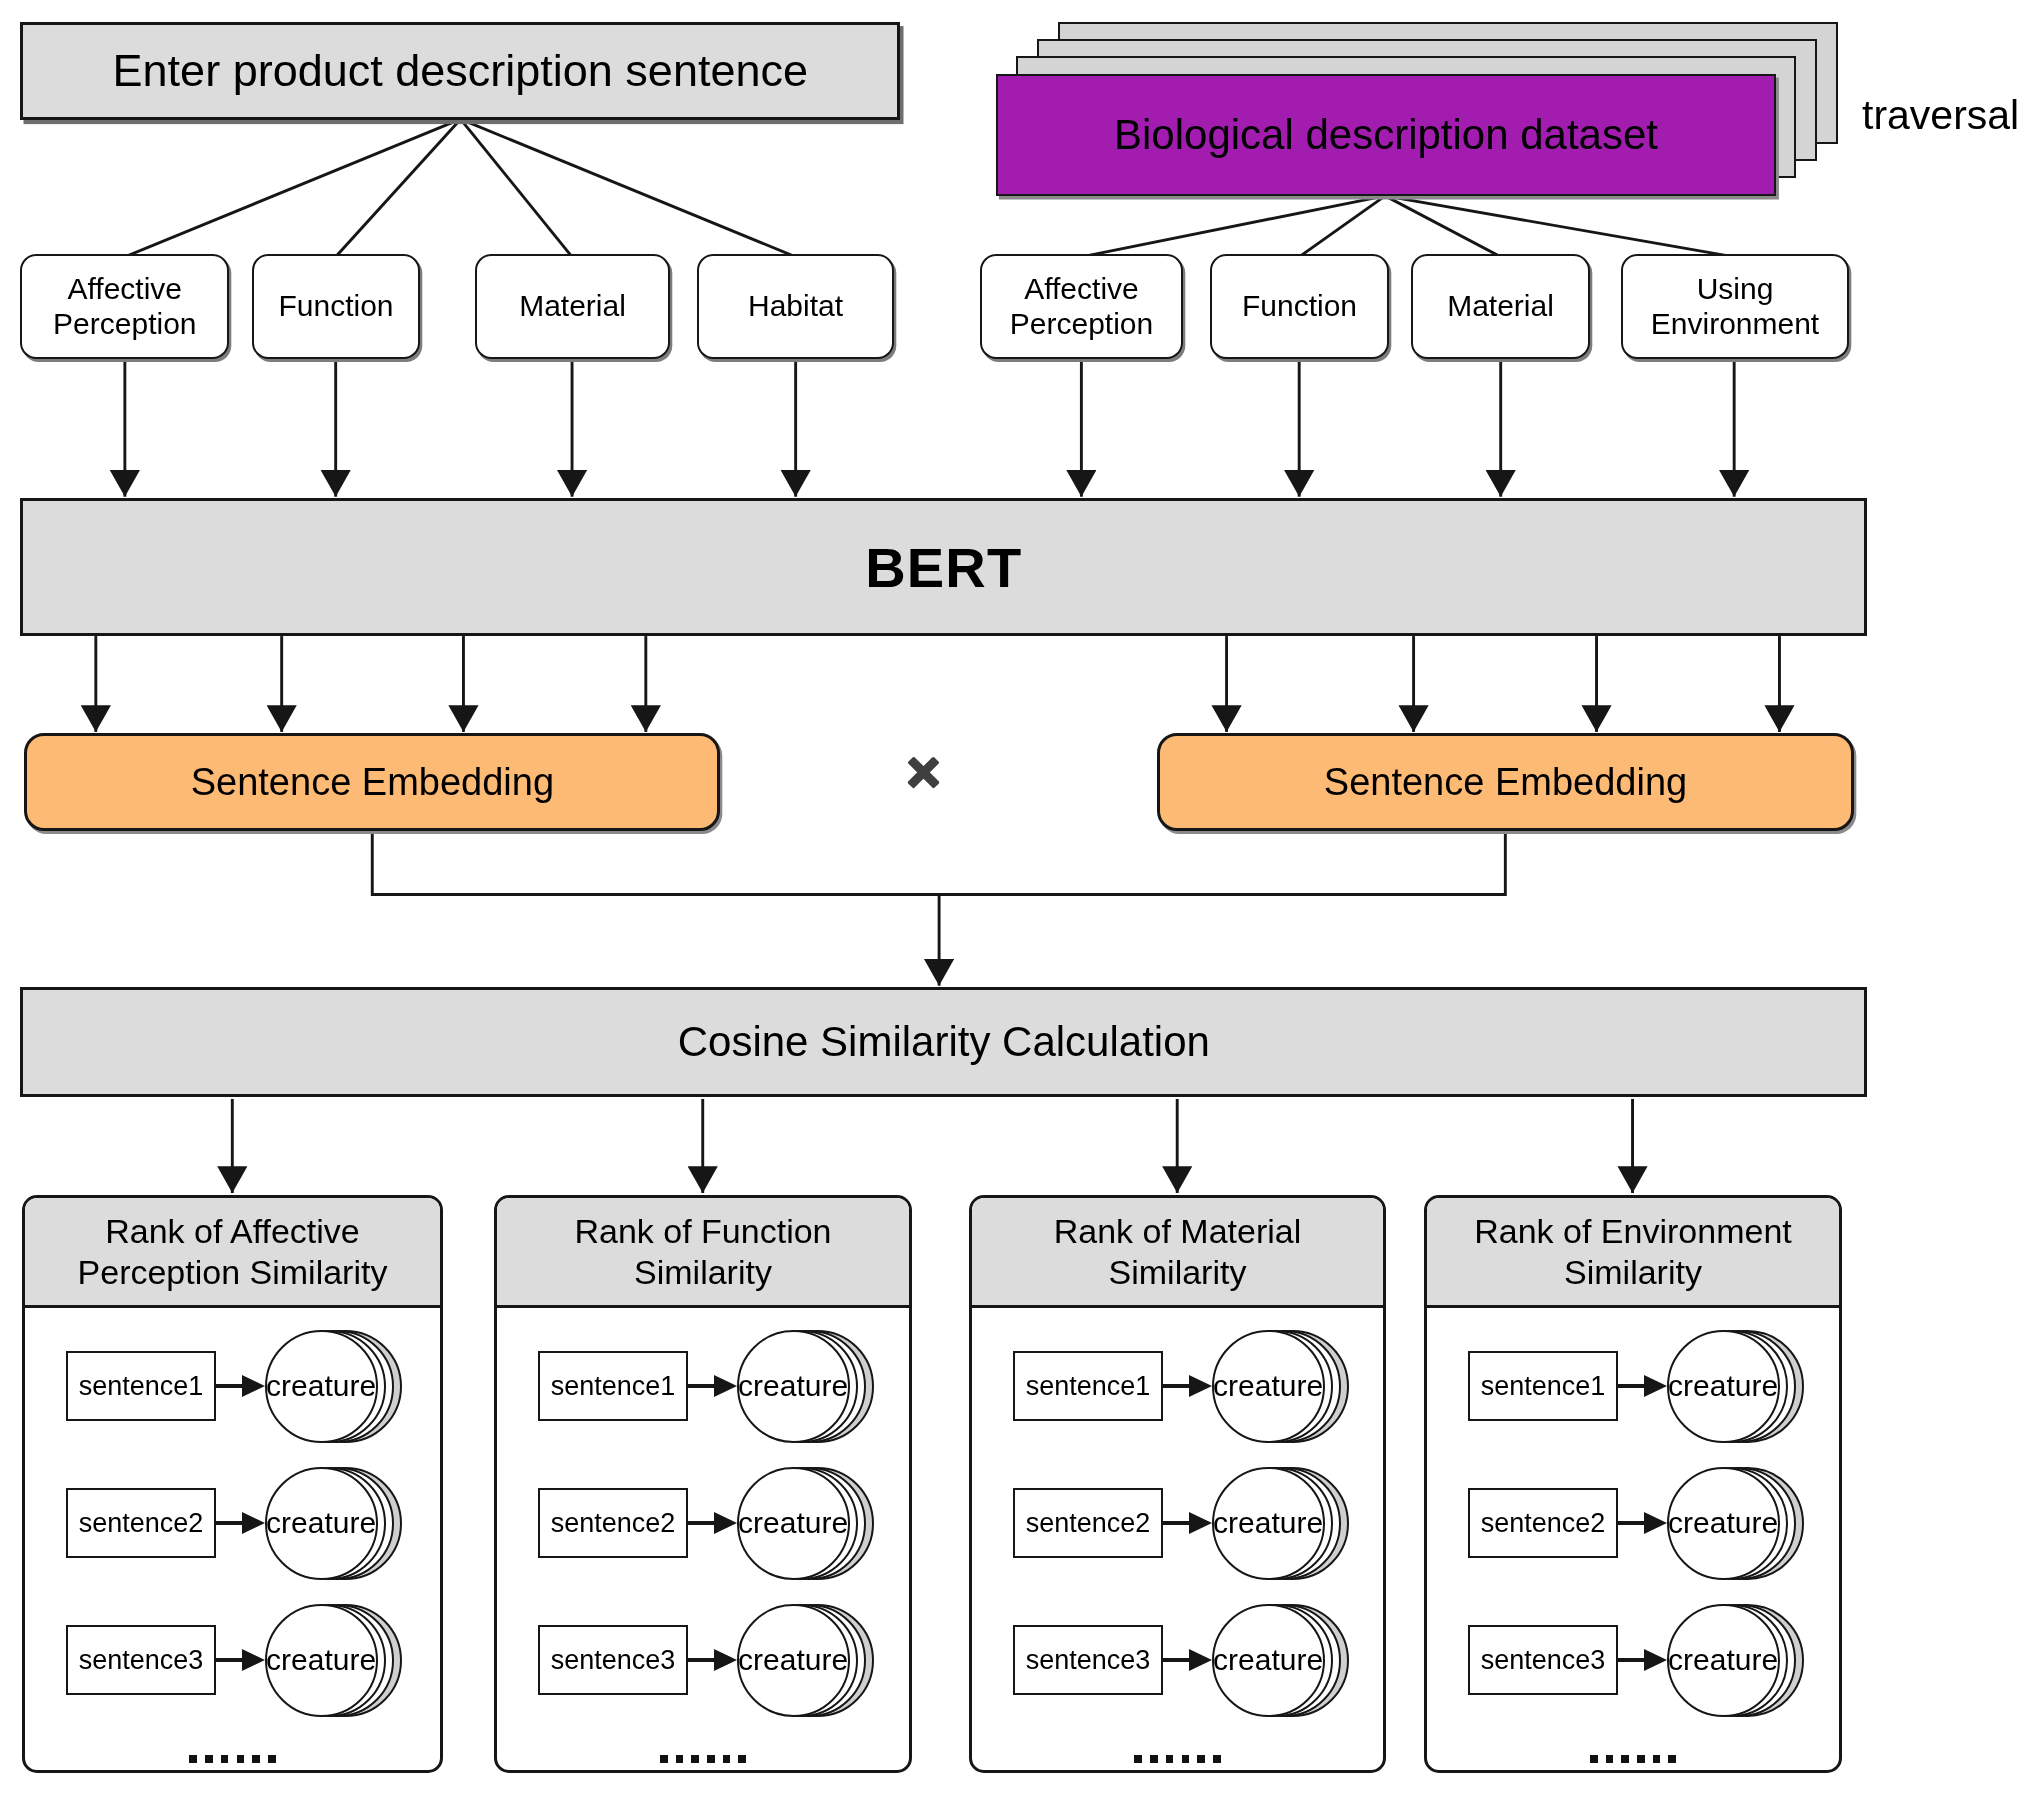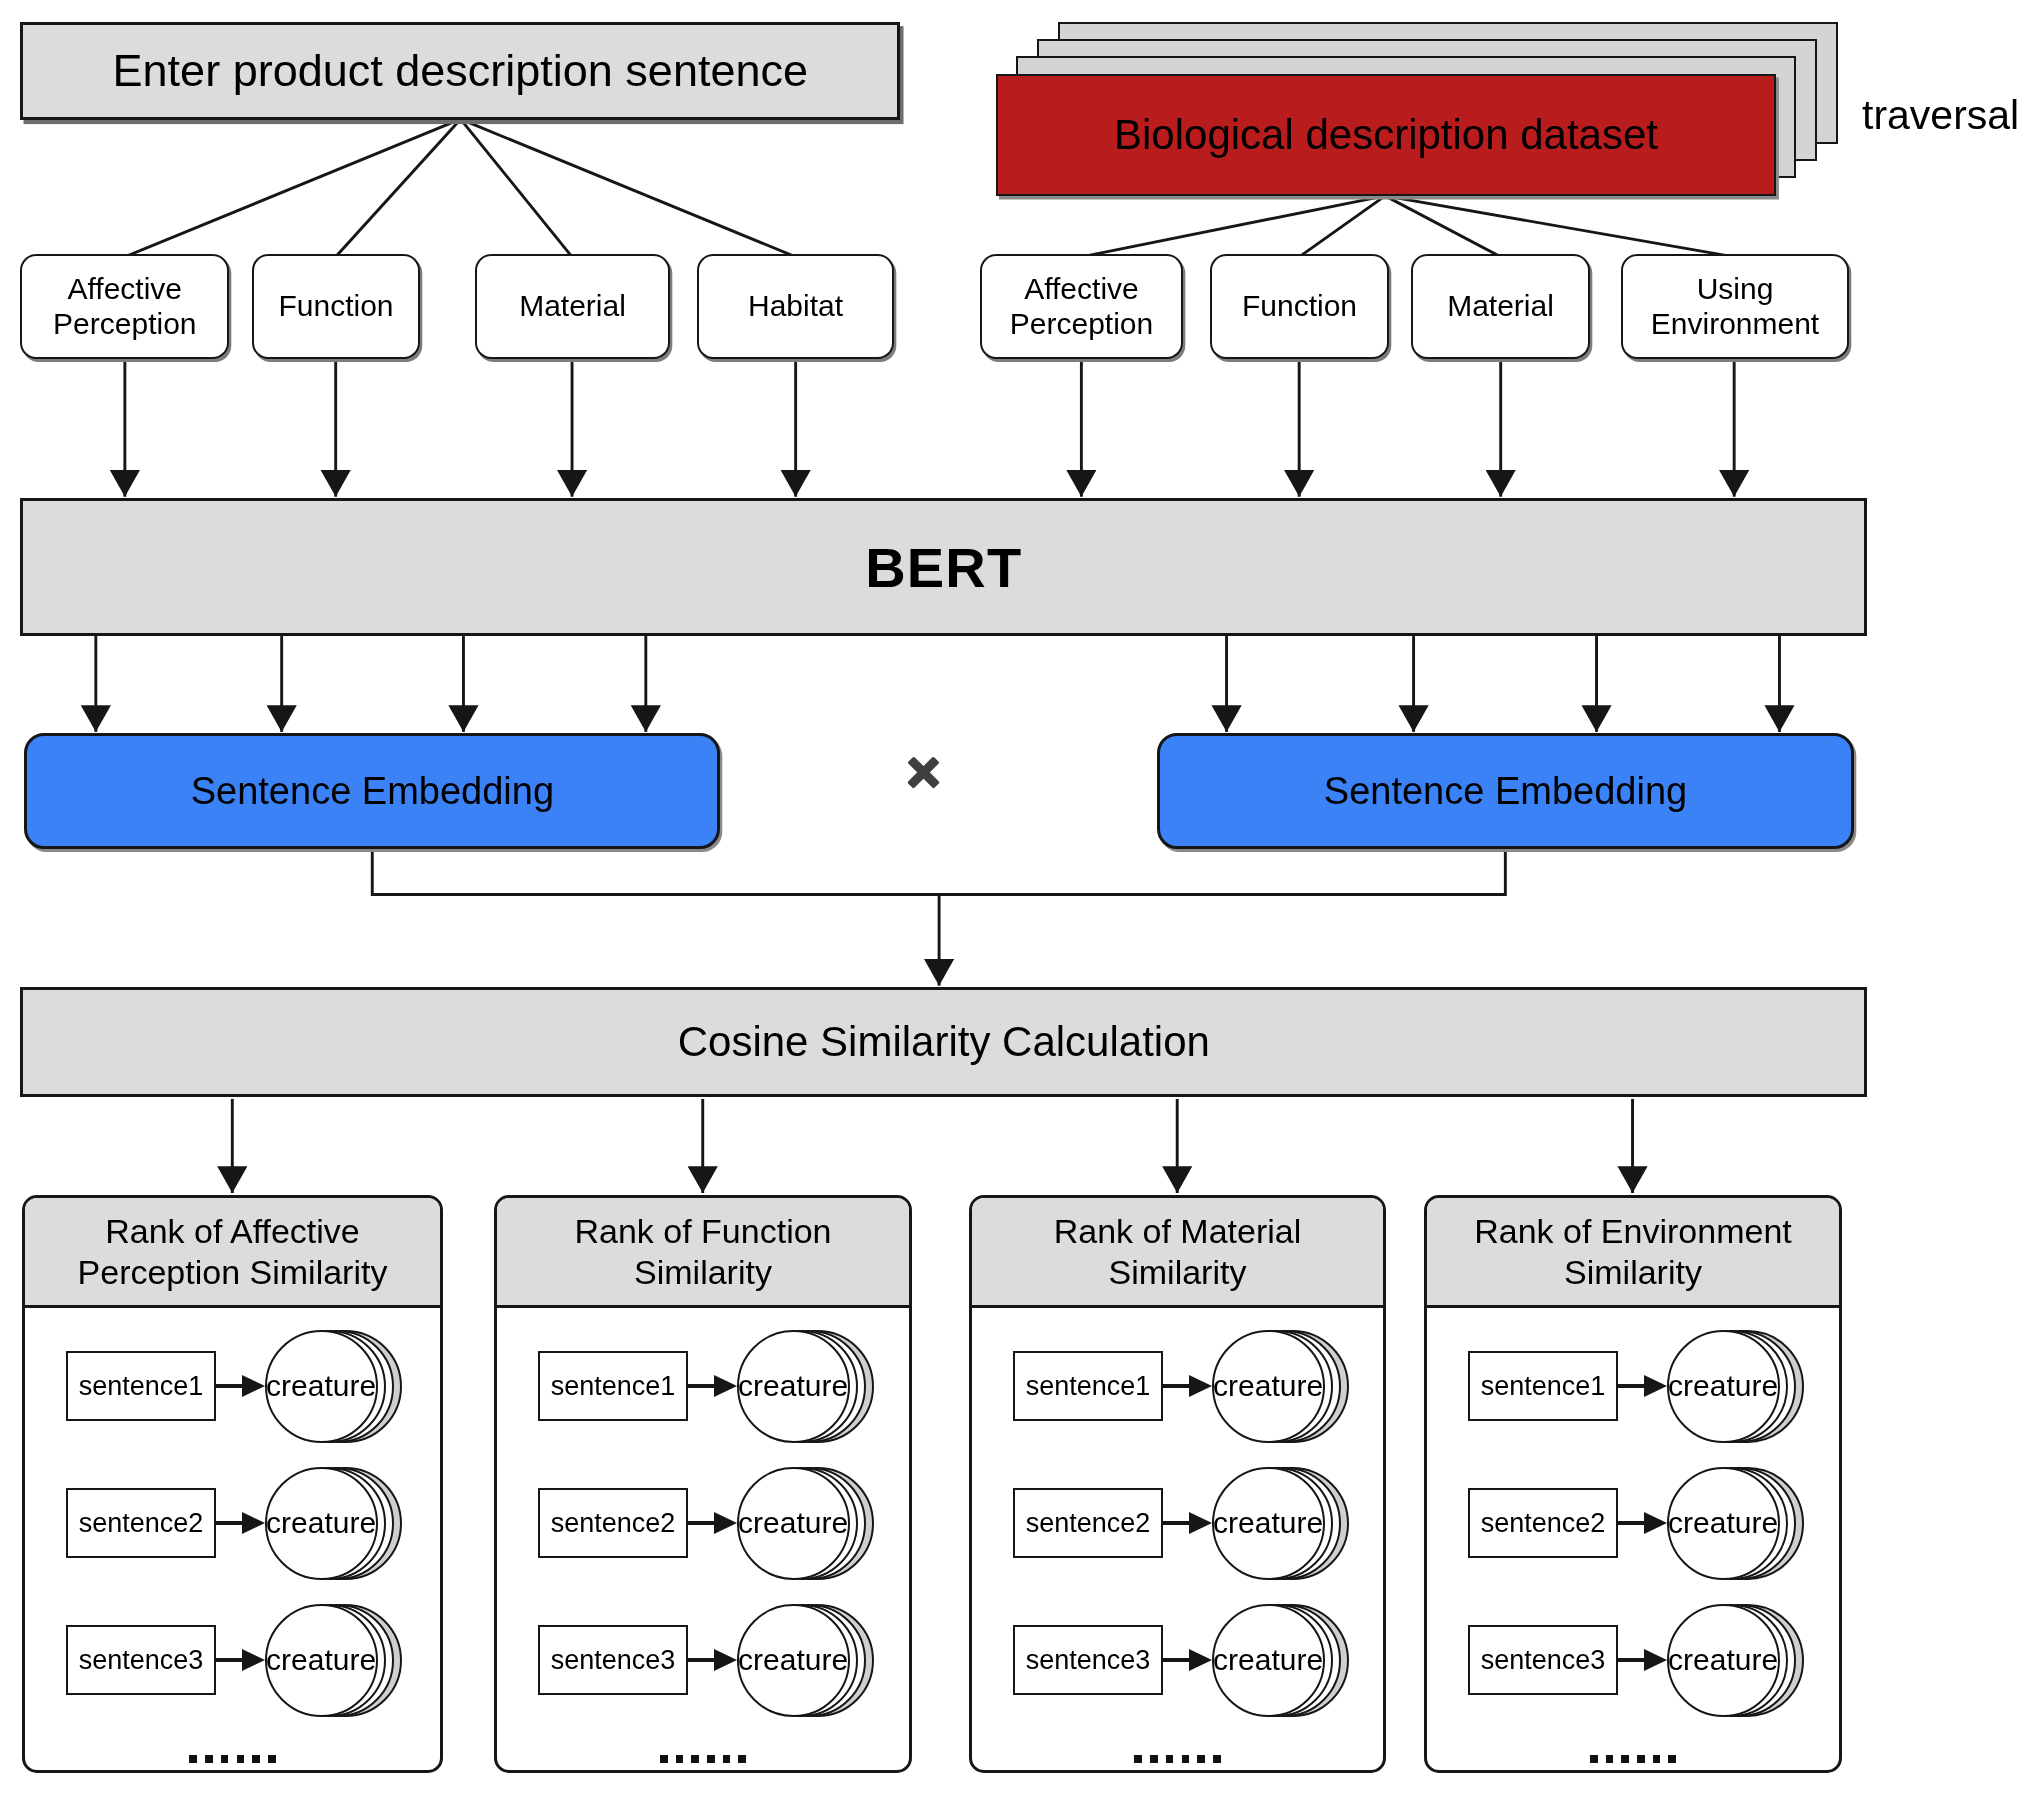--- a/index.html
+++ b/index.html
@@ -19,31 +19,31 @@
     overflow:hidden;
   }
   #edges{position:absolute;left:0;top:0;z-index:0;}
   .node{position:absolute;box-sizing:border-box;display:flex;align-items:center;justify-content:center;text-align:center;z-index:2;}
   .bar{background:var(--gray);border:3.5px solid var(--line);}
   #product-box{left:20.3px;top:21.5px;width:880px;height:98px;font-size:45px;background:var(--gray);border:3.5px solid var(--line);box-shadow:3.5px 4.1px 0 #6e6e6e;}
   .stack-layer{position:absolute;box-sizing:border-box;width:780px;height:122px;background:var(--backgray);border:2.9px solid var(--line);z-index:1;}
   #ds-l3{left:1058px;top:21.5px;}
   #ds-l2{left:1037px;top:39px;}
   #ds-l1{left:1016px;top:56px;}
-  #dataset-box{left:996px;top:74px;width:780px;height:122px;background:#b91c1c;border:2.9px solid var(--line);font-size:42px;z-index:2;box-shadow:2.9px 3.5px 0 #8a8a8a;}
+  #dataset-box{left:996px;top:74px;width:780px;height:122px;background:#a21caf;border:2.9px solid var(--line);font-size:42px;z-index:2;box-shadow:2.9px 3.5px 0 #8a8a8a;}
   #traversal{left:1862px;top:92px;width:174px;height:46px;font-size:41px;justify-content:flex-start;z-index:2;}
   .cat-box{
     position:absolute;box-sizing:border-box;top:254px;height:105px;
     background:#fff;border:2.9px solid var(--line);border-radius:16.3px;
     display:flex;align-items:center;justify-content:center;text-align:center;
     font-size:30px;line-height:1.14;z-index:2;box-shadow:2.3px 2.9px 0 #7d7d7d;
     padding:0 3.5px;
   }
   #bert-bar{left:20.3px;top:498px;width:1847px;height:138px;font-size:56px;font-weight:bold;letter-spacing:1.2px;}
-  .embed-box{box-sizing:border-box;height:116px;top:733px;background:#3b82f6;border:3.5px solid var(--line);border-radius:20px;font-size:38px;box-shadow:2.3px 2.9px 0 #8a8a8a;}
+  .embed-box{box-sizing:border-box;height:98px;top:733px;background:#fdba74;border:3.5px solid var(--line);border-radius:20px;font-size:38px;box-shadow:2.3px 2.9px 0 #8a8a8a;}
   #embed-left{left:24.4px;width:696px;}
   #embed-right{left:1157px;width:697px;}
   #mult{left:904px;top:753px;width:39px;height:39px;z-index:2;}
   .xbar{position:absolute;left:1.2px;top:15px;width:37px;height:9.3px;background:var(--mult);border-radius:1.7px;}
   .xbar.a{transform:rotate(45deg);}
   .xbar.b{transform:rotate(-45deg);}
   #cosine-bar{left:20.3px;top:987px;width:1847px;height:110px;font-size:42px;}
   .panel{
     position:absolute;box-sizing:border-box;top:1195px;height:578px;
     background:#fff;border:3.5px solid var(--line);border-radius:15px;

